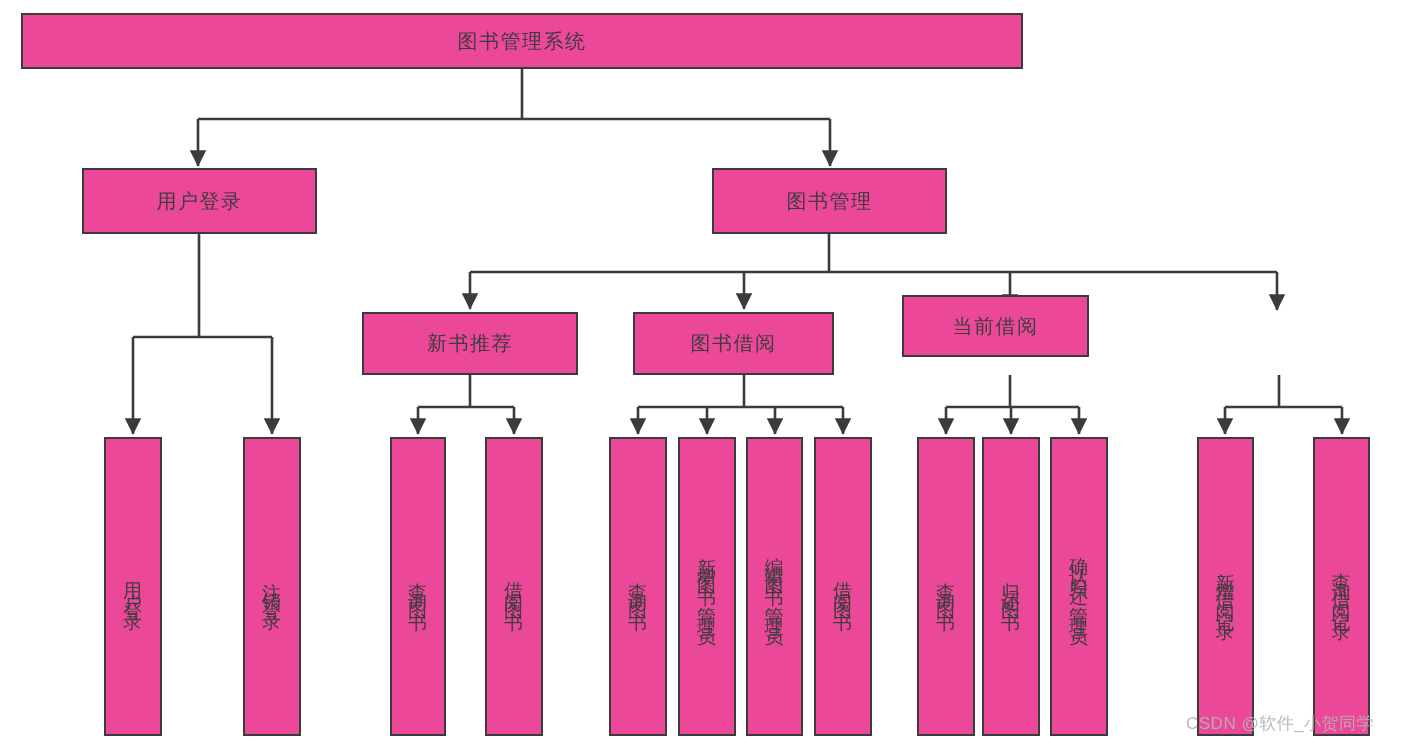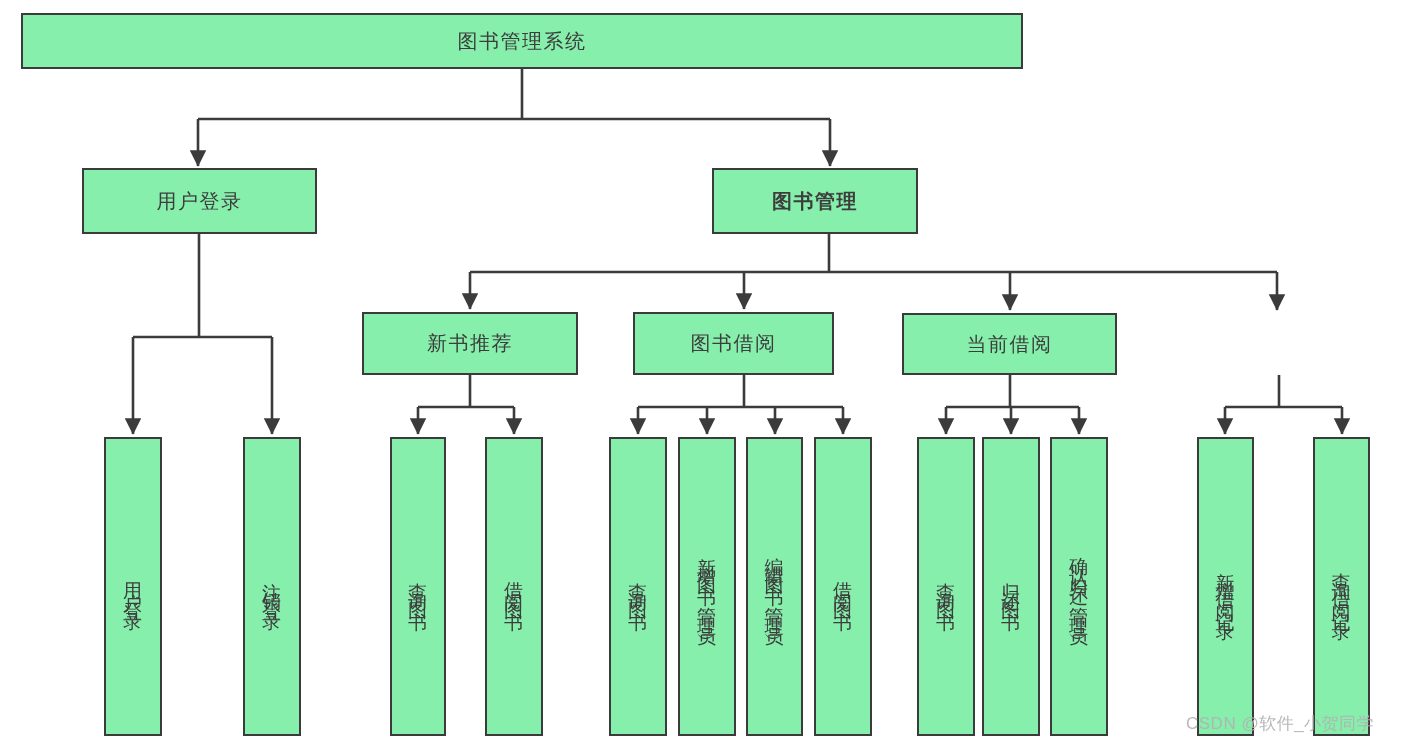--- a/index.html
+++ b/index.html
@@ -8,21 +8,21 @@
     width:1405px;height:747px;
     background:#ffffff;
     font-family:"Liberation Sans","DejaVu Sans",sans-serif;
     overflow:hidden;
   }
   .edges{position:absolute;left:0;top:0;width:1405px;height:747px;}
   .node{
     position:absolute;
     box-sizing:border-box;
     border:2.5px solid #3b3b3b;
-    background:#86efac;
+    background:#ec4899;
     display:flex;
     align-items:center;
     justify-content:center;
     color:#3d3d3d;
   }
   .hbox span{
     font-size:20px;
     letter-spacing:1.5px;
     white-space:nowrap;
   }
@@ -98,31 +98,31 @@
     </g>
   </svg>
 
   <div class="node hbox" style="left:21px;top:13px;width:1002px;height:56px;">
     <span>图书管理系统</span>
   </div>
 
   <div class="node hbox" style="left:82px;top:168px;width:235px;height:66px;">
     <span>用户登录</span>
   </div>
-  <div class="node hbox" style="left:712px;top:168px;width:206px;height:66px;font-weight:bold;">
+  <div class="node hbox" style="left:712px;top:168px;width:235px;height:66px;">
     <span>图书管理</span>
   </div>
 
   <div class="node hbox" style="left:362px;top:312px;width:216px;height:63px;">
     <span>新书推荐</span>
   </div>
   <div class="node hbox" style="left:633px;top:312px;width:201px;height:63px;">
     <span>图书借阅</span>
   </div>
-  <div class="node hbox" style="left:902px;top:313px;width:215px;height:62px;">
+  <div class="node hbox" style="left:902px;top:295px;width:187px;height:62px;">
     <span>当前借阅</span>
   </div>
 
   <div class="node vbox" style="left:104px;top:437px;width:58px;height:299px;">
     <span>用户登录</span>
   </div>
   <div class="node vbox" style="left:243px;top:437px;width:58px;height:299px;">
     <span>注销登录</span>
   </div>
 

